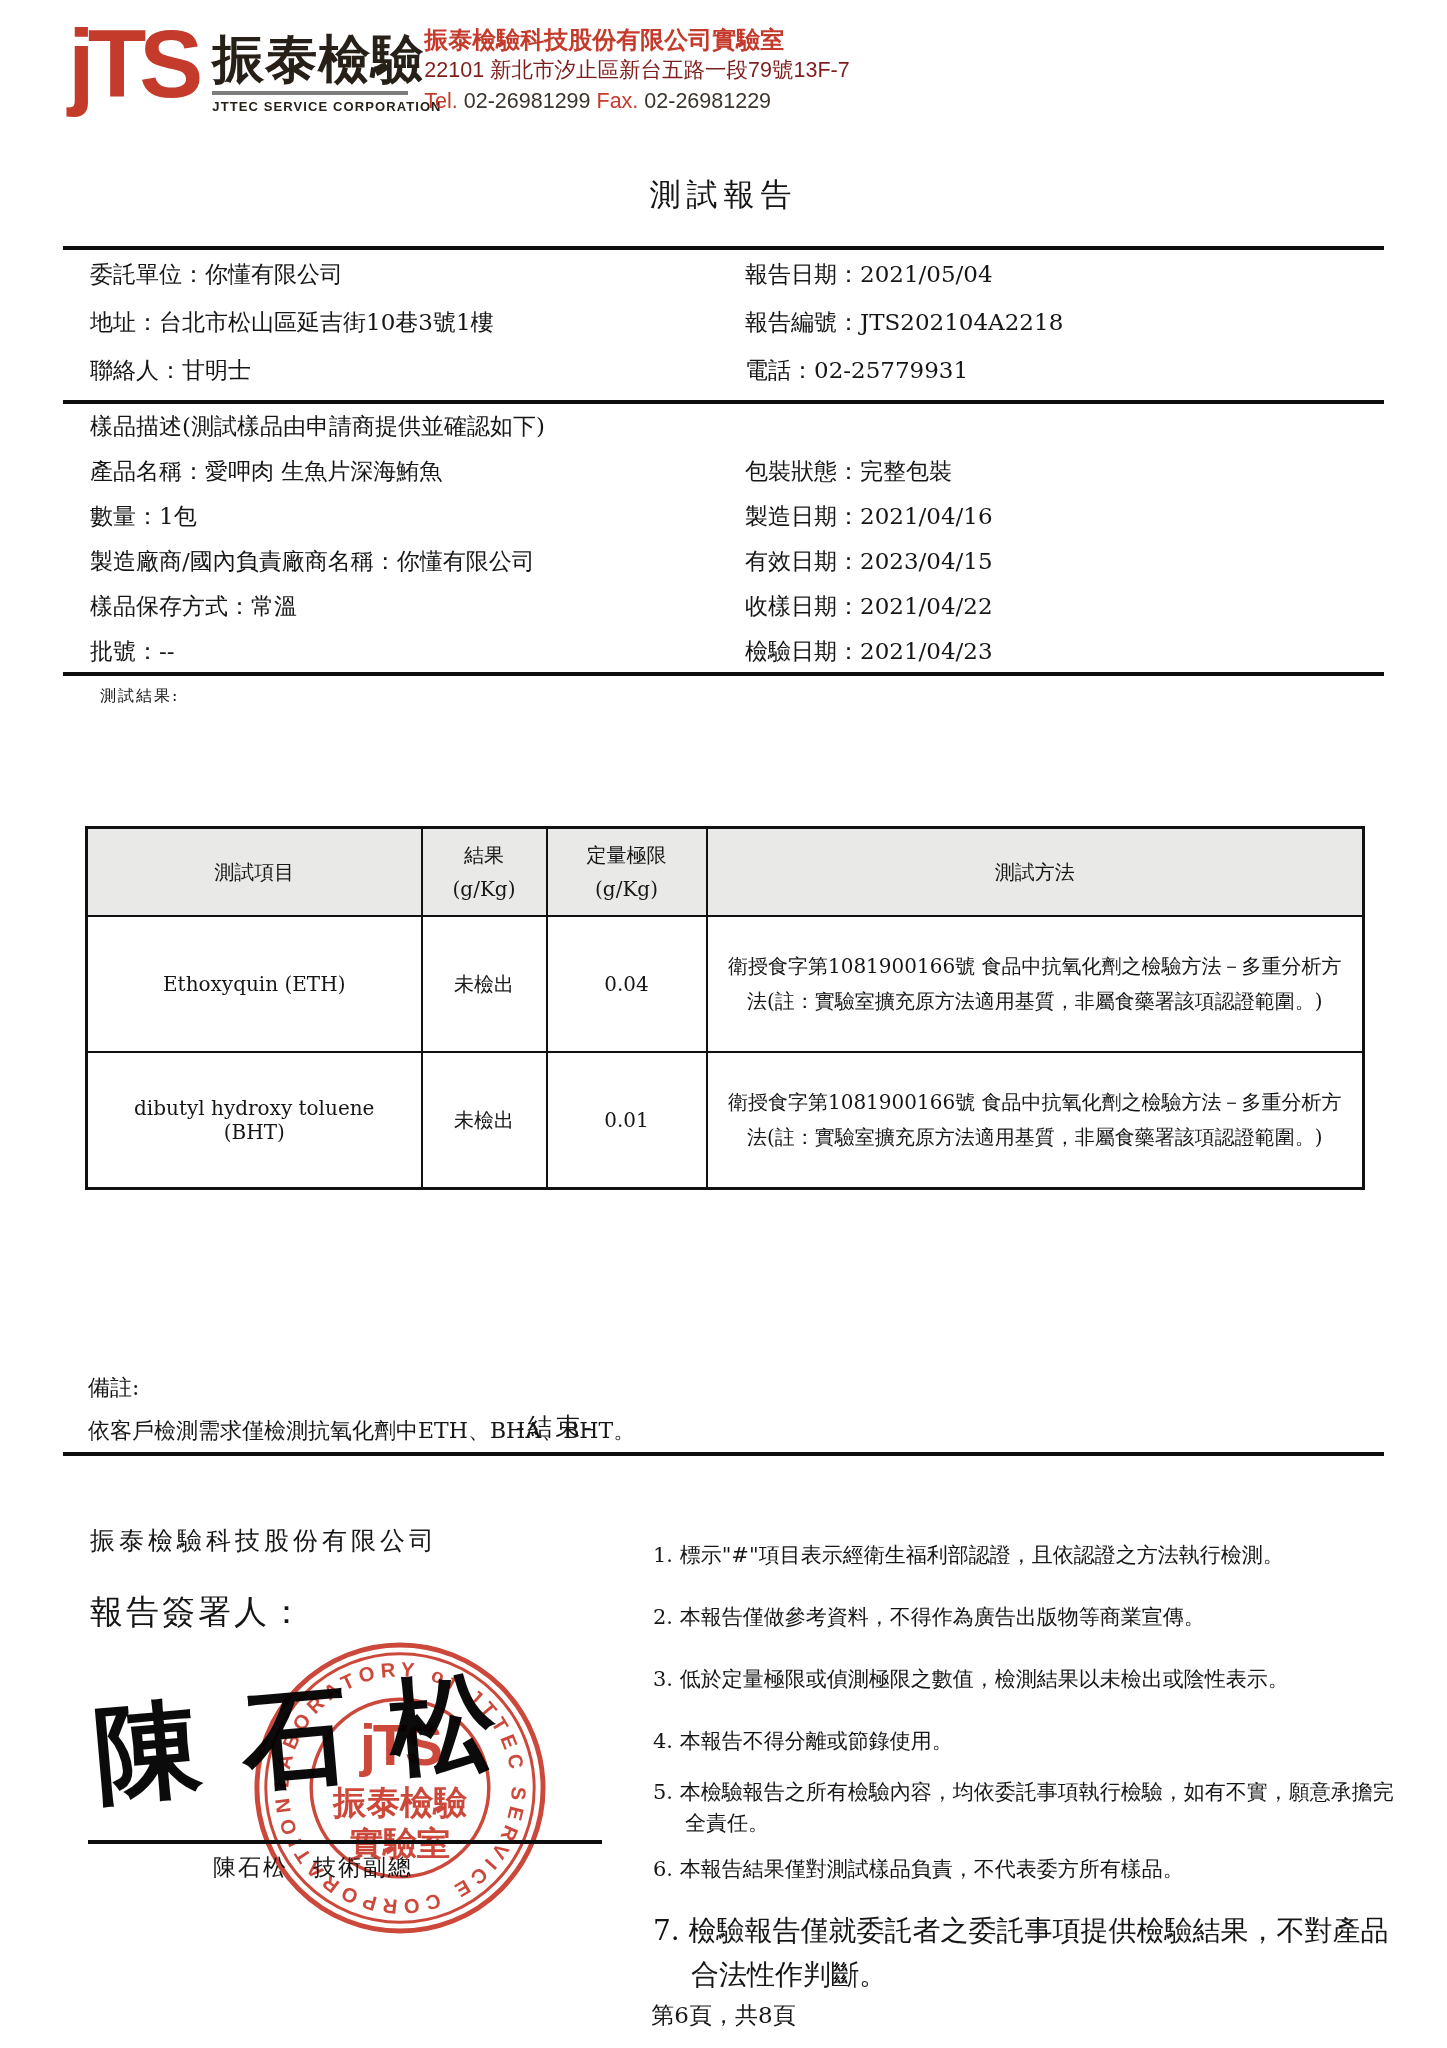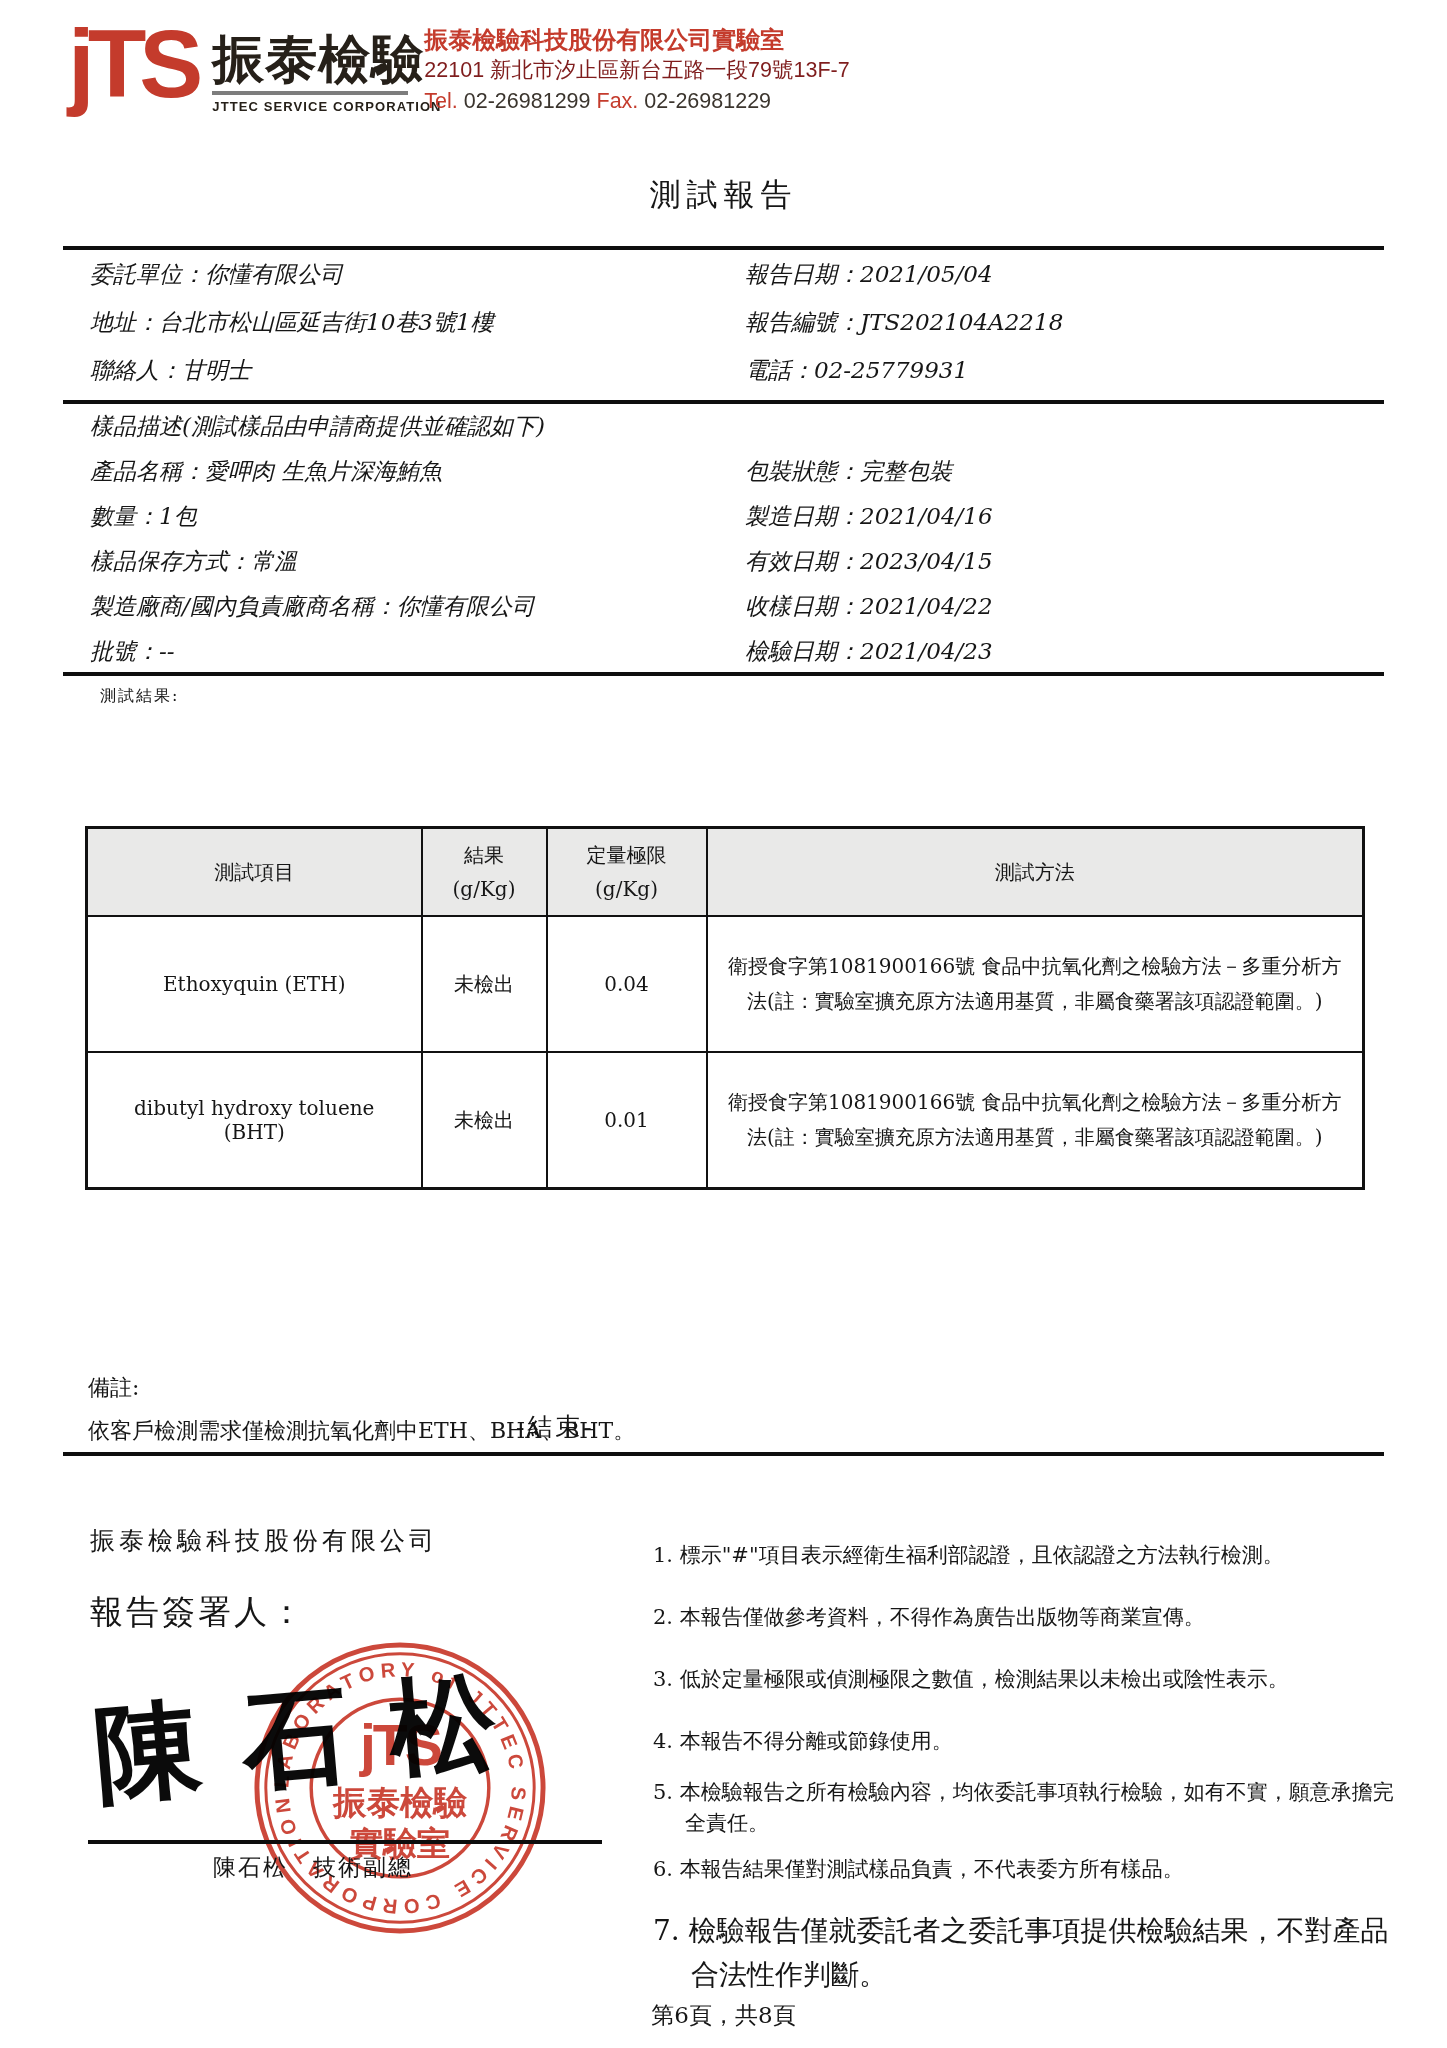--- a/index.html
+++ b/index.html
@@ -24,21 +24,21 @@
   .company-tel .red{ color:var(--red); }
 
   .title{ position:absolute; top:174px; left:0; width:100%; text-align:center;
           font-size:31px; letter-spacing:6px; }
 
   .hr{ position:absolute; left:63px; width:1321px; height:4px; background:#0e0e0e; }
   .hr1{ top:246px; } .hr2{ top:400px; } .hr3{ top:672px; } .hr4{ top:1452px; }
 
   
   .ilist{ position:absolute; font-size:23px; }
-  .ilist div{ line-height:48px; white-space:nowrap;font-style:italic; }
+  .ilist div{ line-height:48px; white-space:nowrap; }
   .i1l{ left:90px; top:250px; } .i1r{ left:745px; top:250px; }
   .i2l{ left:90px; top:404px; } .i2l div{ line-height:45px; }
   .i2r{ left:745px; top:449px; } .i2r div{ line-height:45px; }
 
   .results-heading{ position:absolute; left:100px; top:686px; font-size:16px; letter-spacing:2px;text-align:center; }
 
   
   .rtable{ position:absolute; left:85px; top:826px; width:1277px; border-collapse:collapse;
            table-layout:fixed; font-size:20px; }
   .rtable th,.rtable td{ border:2px solid #111; }
@@ -109,22 +109,22 @@
     <div>報告編號：JTS202104A2218</div>
     <div>電話：02-25779931</div>
   </div>
 
   <div class="hr hr2"></div>
 
   <div class="ilist i2l">
     <div>樣品描述(測試樣品由申請商提供並確認如下)</div>
     <div>產品名稱：愛呷肉 生魚片深海鮪魚</div>
     <div>數量：1包</div>
+    <div>製造廠商/國內負責廠商名稱：你懂有限公司</div>
     <div>樣品保存方式：常溫</div>
-    <div>製造廠商/國內負責廠商名稱：你懂有限公司</div>
     <div>批號：--</div>
   </div>
   <div class="ilist i2r">
     <div>包裝狀態：完整包裝</div>
     <div>製造日期：2021/04/16</div>
     <div>有效日期：2023/04/15</div>
     <div>收樣日期：2021/04/22</div>
     <div>檢驗日期：2021/04/23</div>
   </div>
 

